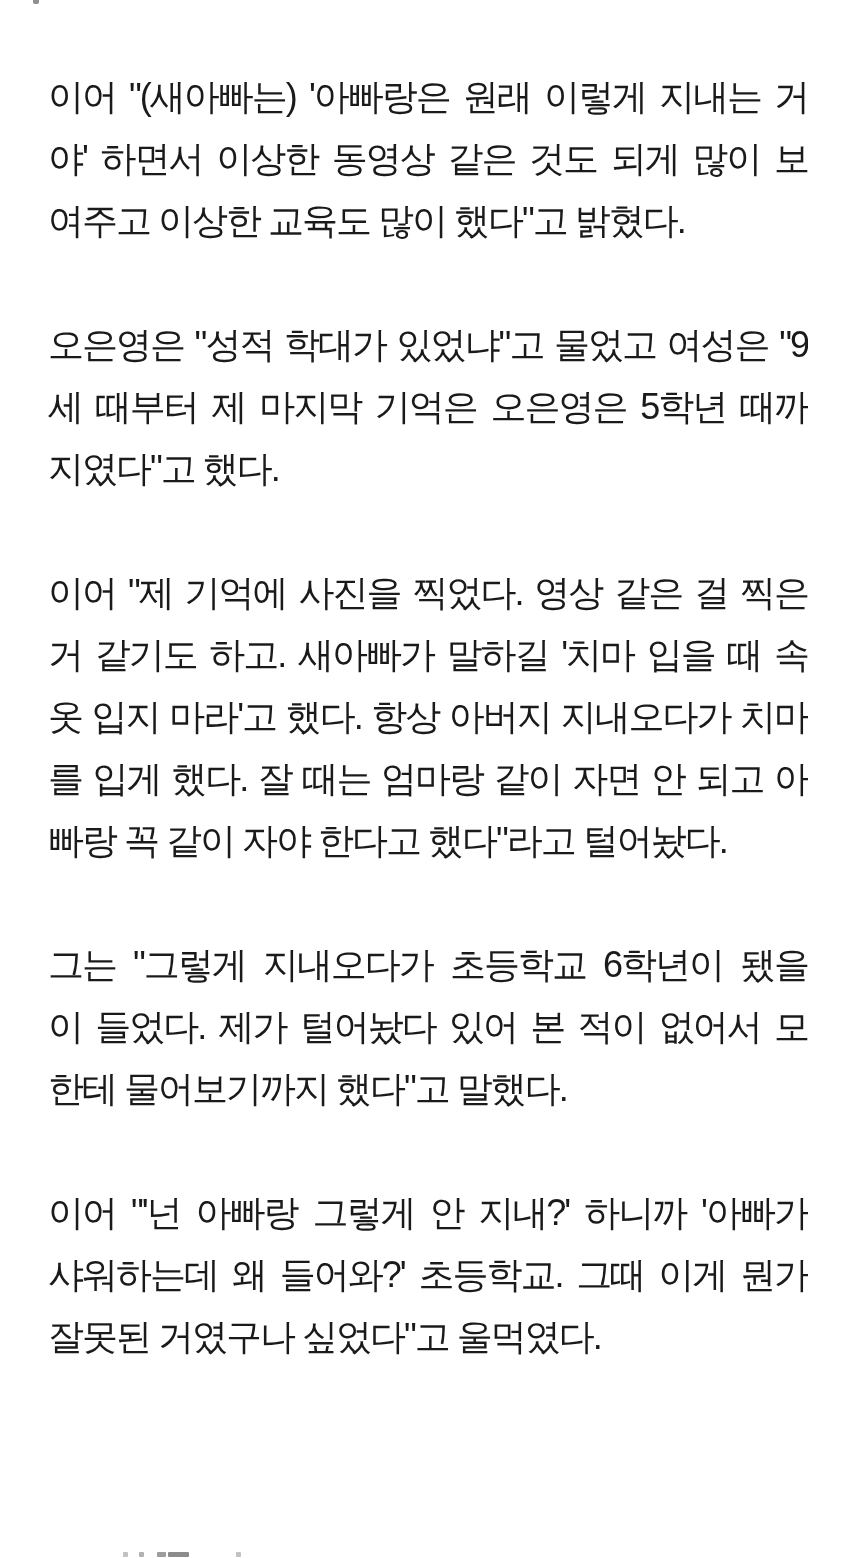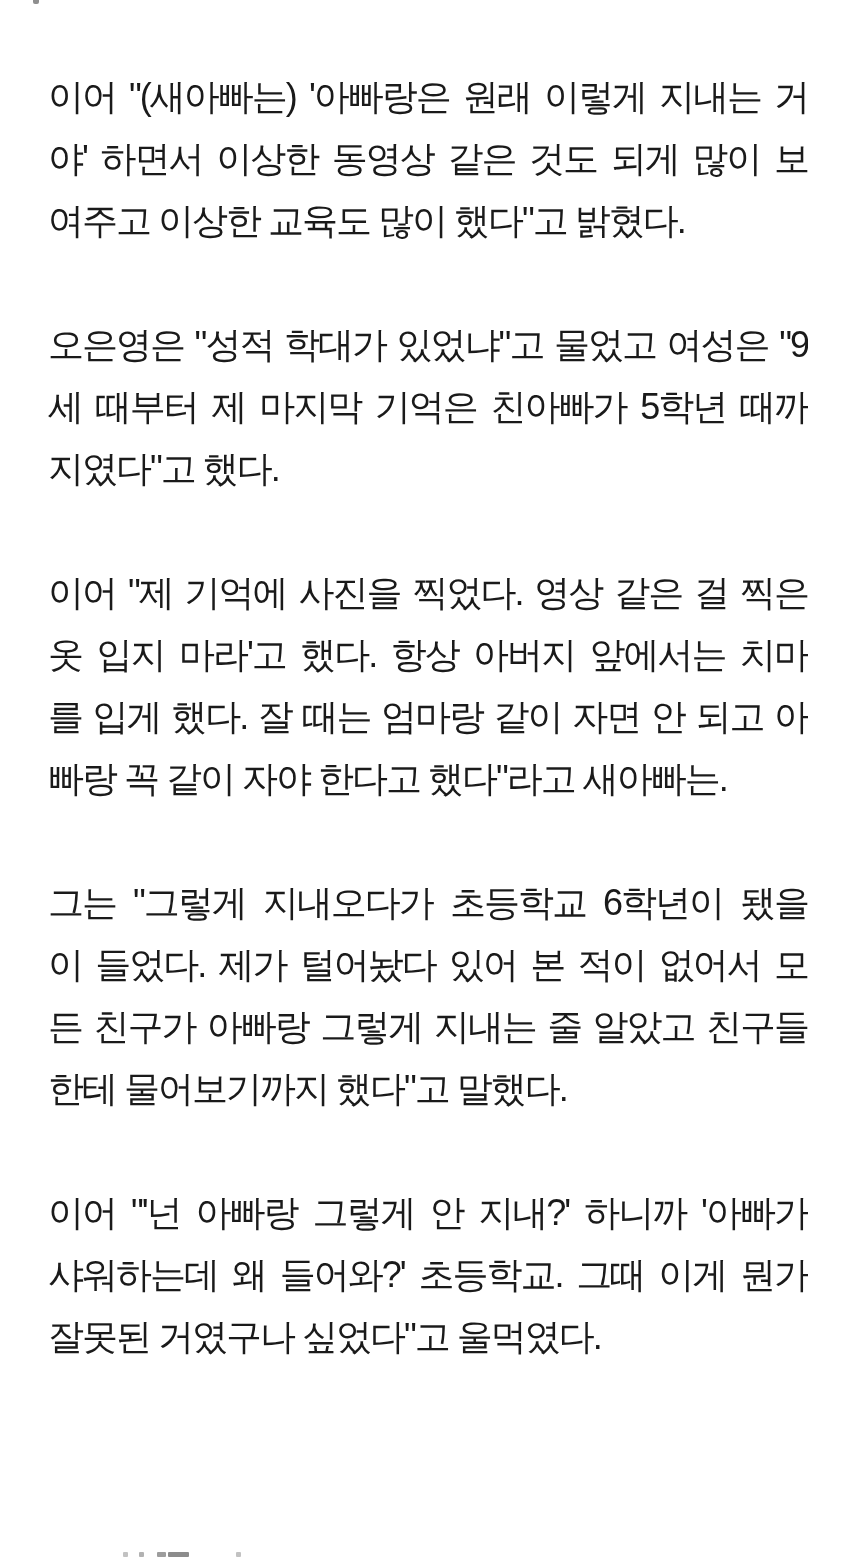--- a/index.html
+++ b/index.html
@@ -80,35 +80,35 @@
 <main class="article" style="color: rgb(26, 26, 26);">
 
   <p class="para">
     <span class="line">이어 "(새아빠는) '아빠랑은 원래 이렇게 지내는 거</span>
     <span class="line">야' 하면서 이상한 동영상 같은 것도 되게 많이 보</span>
     <span class="line last">여주고 이상한 교육도 많이 했다"고 밝혔다.</span>
   </p>
 
   <p class="para">
     <span class="line">오은영은 "성적 학대가 있었냐"고 물었고 여성은 "9</span>
-    <span class="line">세 때부터 제 마지막 기억은 친아빠가 5학년 때까</span>
+    <span class="line">세 때부터 제 마지막 기억은 오은영은 5학년 때까</span>
     <span class="line last">지였다"고 했다.</span>
   </p>
 
   <p class="para">
     <span class="line">이어 "제 기억에 사진을 찍었다. 영상 같은 걸 찍은</span>
-    <span class="line">옷 입지 마라'고 했다. 항상 아버지 앞에서는 치마</span>
+    <span class="line">거 같기도 하고. 새아빠가 말하길 '치마 입을 때 속</span>
+    <span class="line">옷 입지 마라'고 했다. 항상 아버지 지내오다가 치마</span>
     <span class="line">를 입게 했다. 잘 때는 엄마랑 같이 자면 안 되고 아</span>
-    <span class="line last">빠랑 꼭 같이 자야 한다고 했다"라고 새아빠는.</span>
+    <span class="line last">빠랑 꼭 같이 자야 한다고 했다"라고 털어놨다.</span>
   </p>
 
   <p class="para">
     <span class="line">그는 "그렇게 지내오다가 초등학교 6학년이 됐을</span>
     <span class="line">이 들었다. 제가 털어놨다 있어 본 적이 없어서 모</span>
-    <span class="line">든 친구가 아빠랑 그렇게 지내는 줄 알았고 친구들</span>
     <span class="line last">한테 물어보기까지 했다"고 말했다.</span>
   </p>
 
   <p class="para">
     <span class="line">이어 "'넌 아빠랑 그렇게 안 지내?' 하니까 '아빠가</span>
     <span class="line">샤워하는데 왜 들어와?' 초등학교. 그때 이게 뭔가</span>
     <span class="line last">잘못된 거였구나 싶었다"고 울먹였다.</span>
   </p>
 
 </main>

